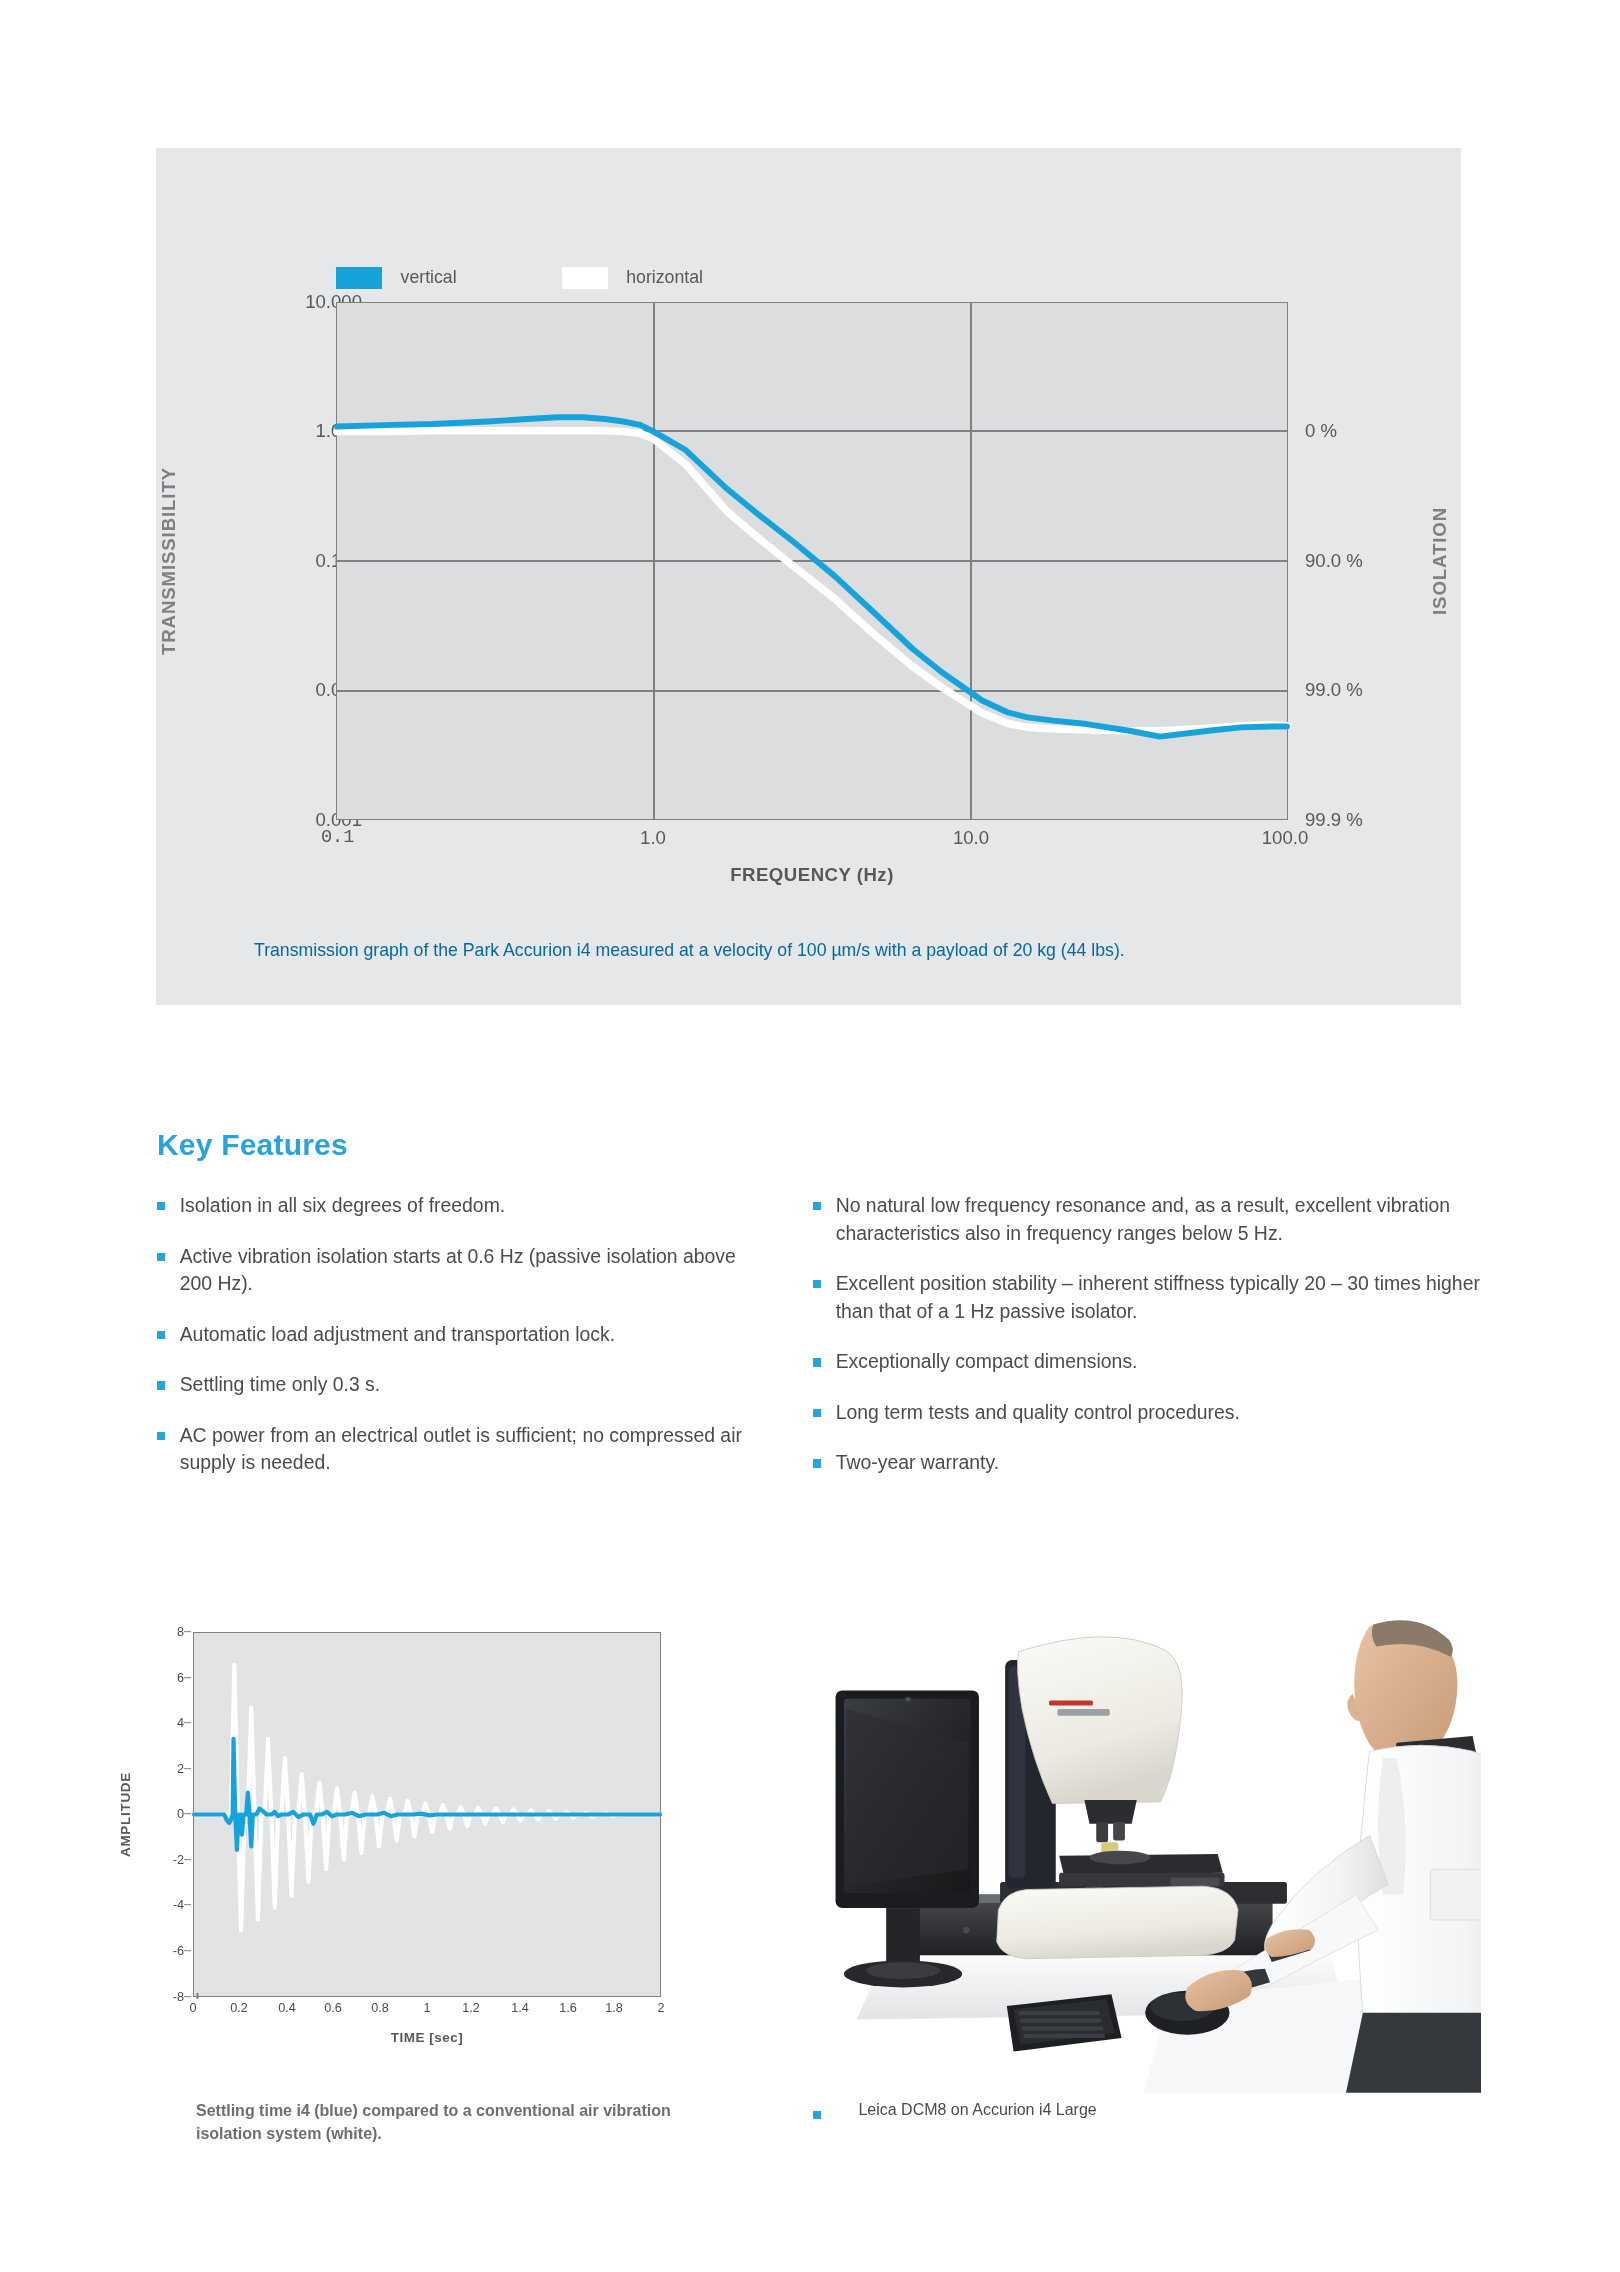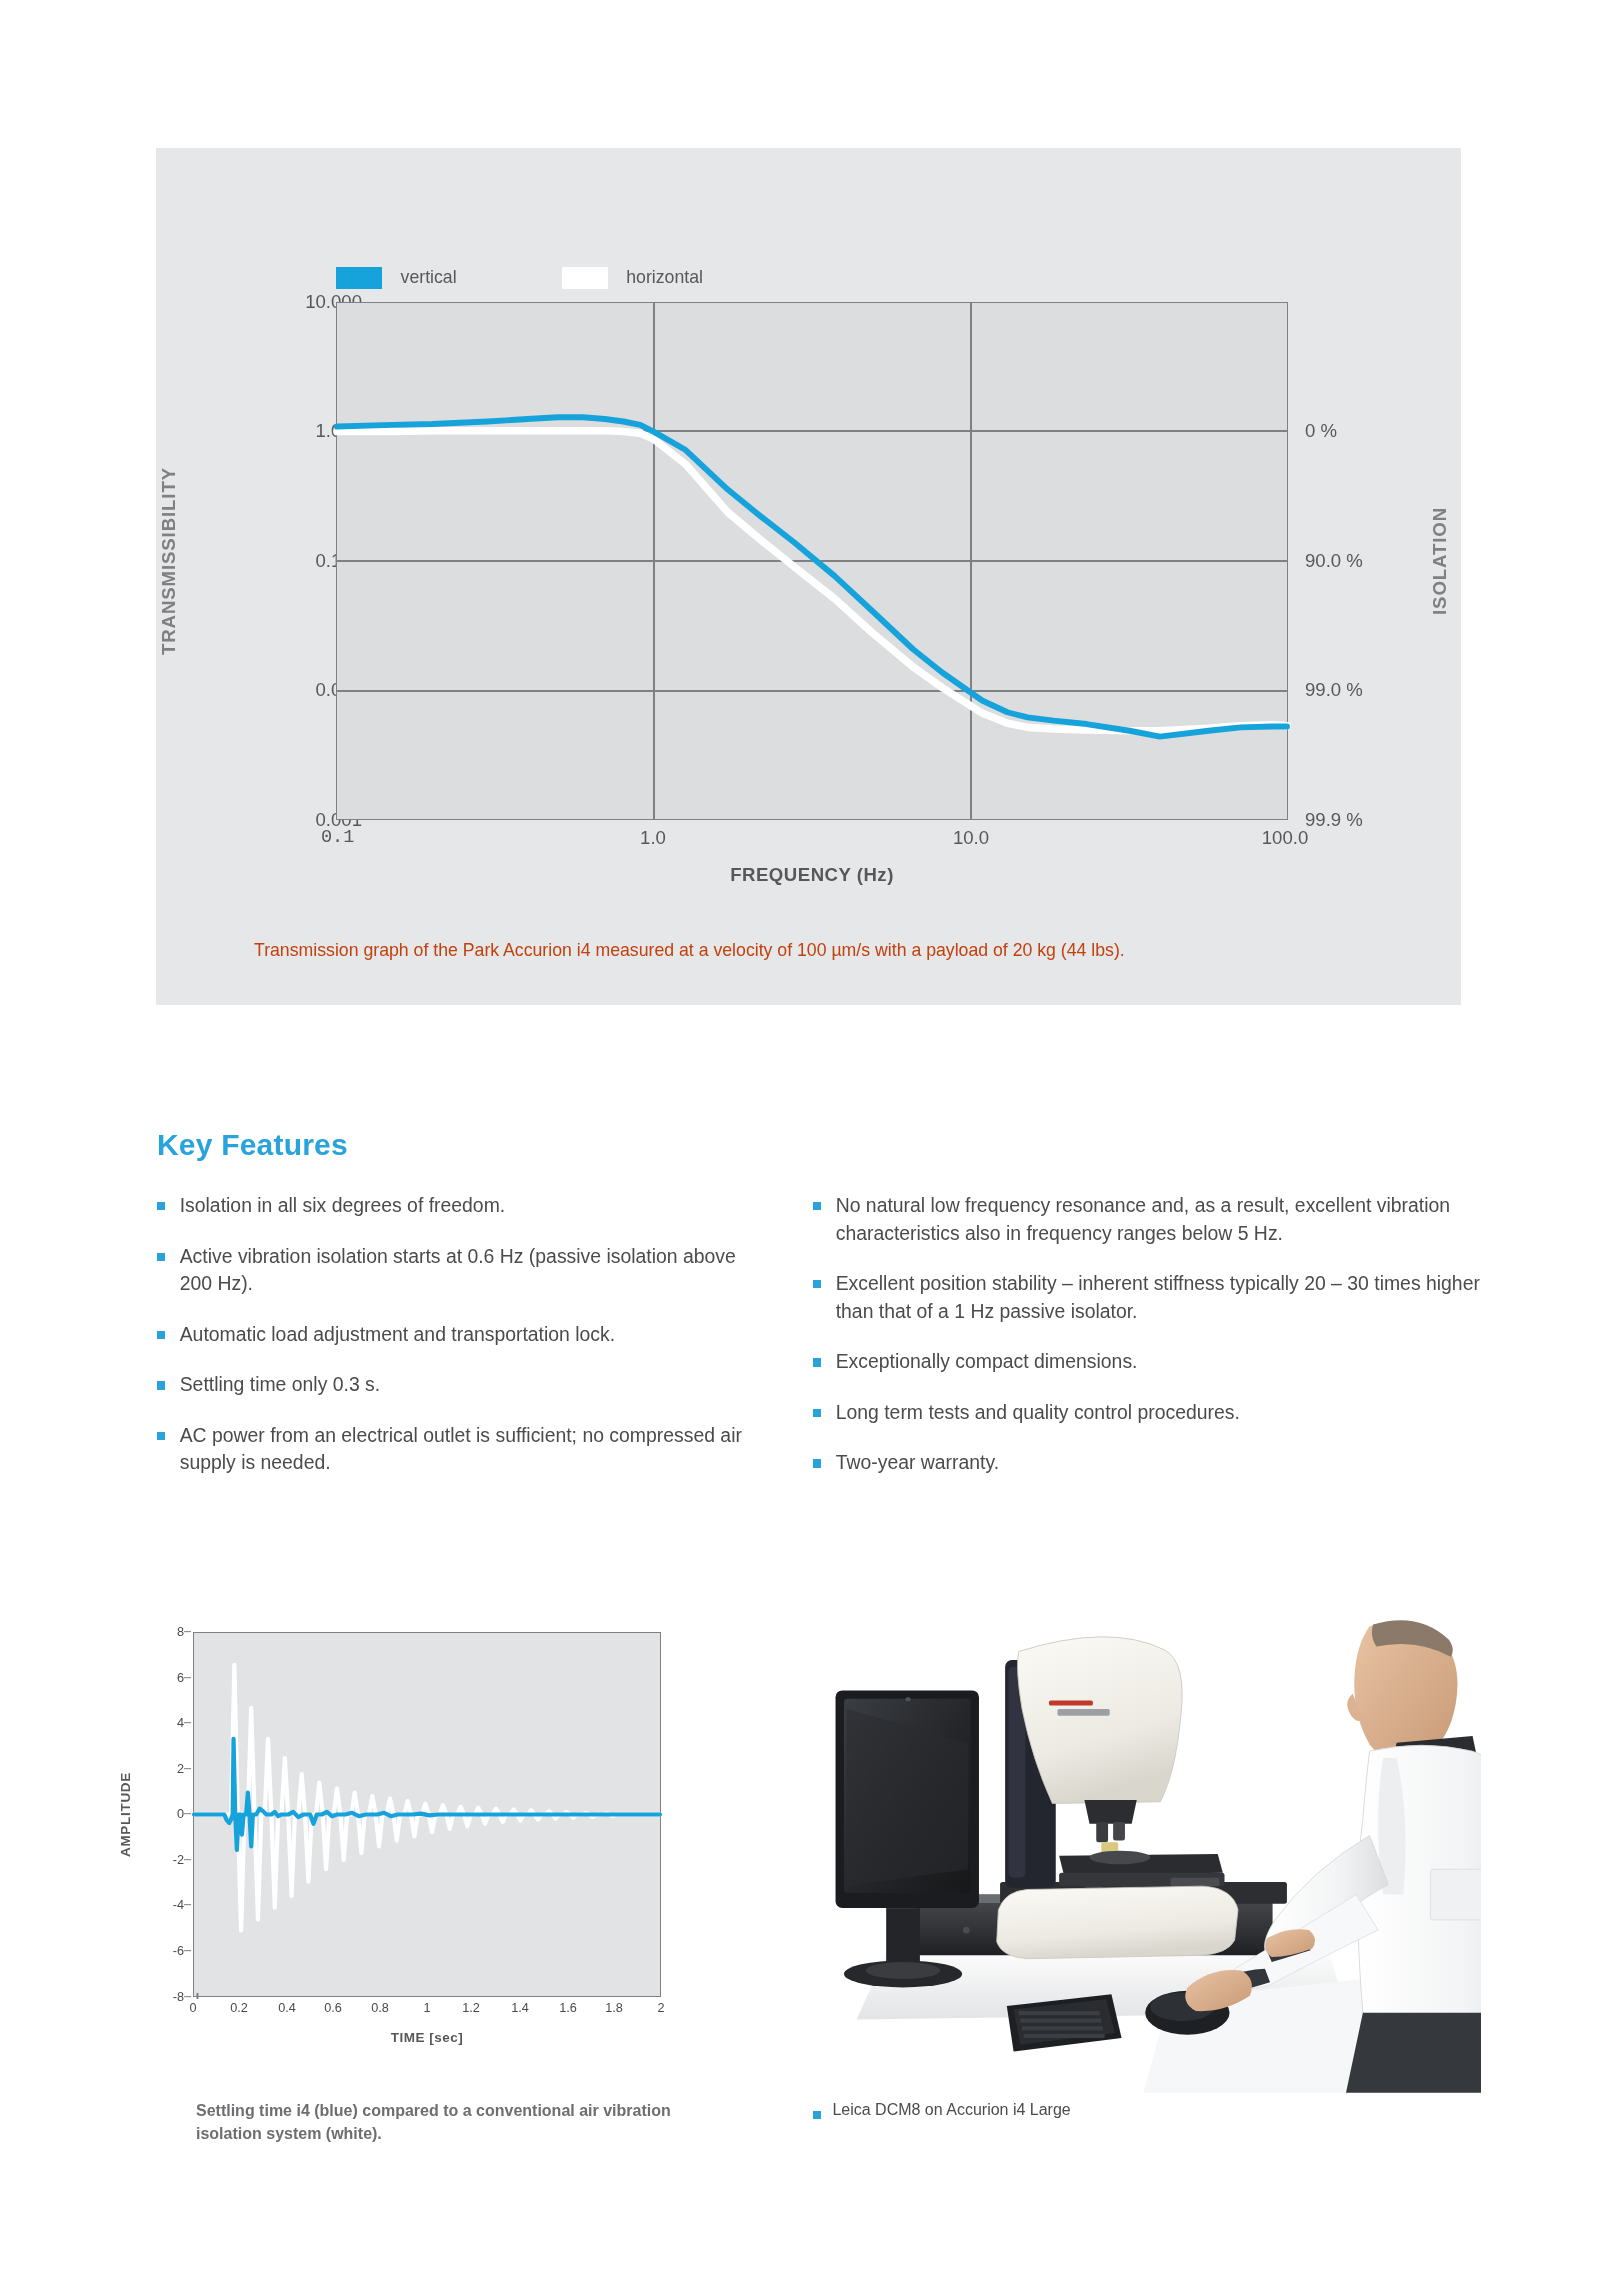--- a/index.html
+++ b/index.html
@@ -50,21 +50,21 @@
     transform-origin:0 0;transform:rotate(-90deg) translateX(-518px);
     display:flex;align-items:center;justify-content:center;
     font-size:18.6px;font-weight:bold;letter-spacing:0.9px;color:#7f8083;
   }
   #x-axis-title{
     position:absolute;left:180px;top:716px;width:952px;text-align:center;
     font-size:18.6px;font-weight:bold;letter-spacing:0.5px;color:#58585a;
   }
   #trans-caption{
     position:absolute;left:98px;top:792px;width:1181px;
-    font-size:17.7px;color:#c2410c;
+    font-size:17.7px;color:#0369a1;
   }
 
   
   #key-features-title{
     position:absolute;left:157px;top:1128px;
     font-size:30px;font-weight:bold;color:#29a3dc;letter-spacing:0.2px;
   }
   .feature-col{position:absolute;font-size:19.4px;color:#4b4b4d;line-height:1.42;}
   #features-left{left:157px;top:1192px;width:591px;}
   #features-right{left:813px;top:1192px;width:667px;}
@@ -99,21 +99,21 @@
     font-size:13.5px;font-weight:bold;letter-spacing:0.5px;color:#58585a;
   }
   #settling-caption{
     position:absolute;left:196px;top:2100px;width:523px;
     font-size:16px;font-weight:bold;color:#6d6e71;line-height:1.42;
   }
 
   
   #photo{position:absolute;left:806px;top:1616px;width:675px;height:477px;overflow:hidden;background:#ffffff;}
   #photo-svg{position:absolute;left:0;top:0;width:100%;height:100%;}
-  #photo-caption{position:absolute;left:813px;top:2101px;display:flex;align-items:flex-end;}
+  #photo-caption{position:absolute;left:813px;top:2101px;display:flex;align-items:flex-end;gap:26px;}
   #photo-caption .feature-bullet{width:7.6px;height:7.6px;margin-top:7.6px;margin-right:11.8px;}
   #photo-caption-text{font-size:16px;color:#4b4b4d;}
 </style>
 </head>
 <body>
 
 <div id="transmission-panel">
 
   <div id="legend">
     <div class="legend-item">

